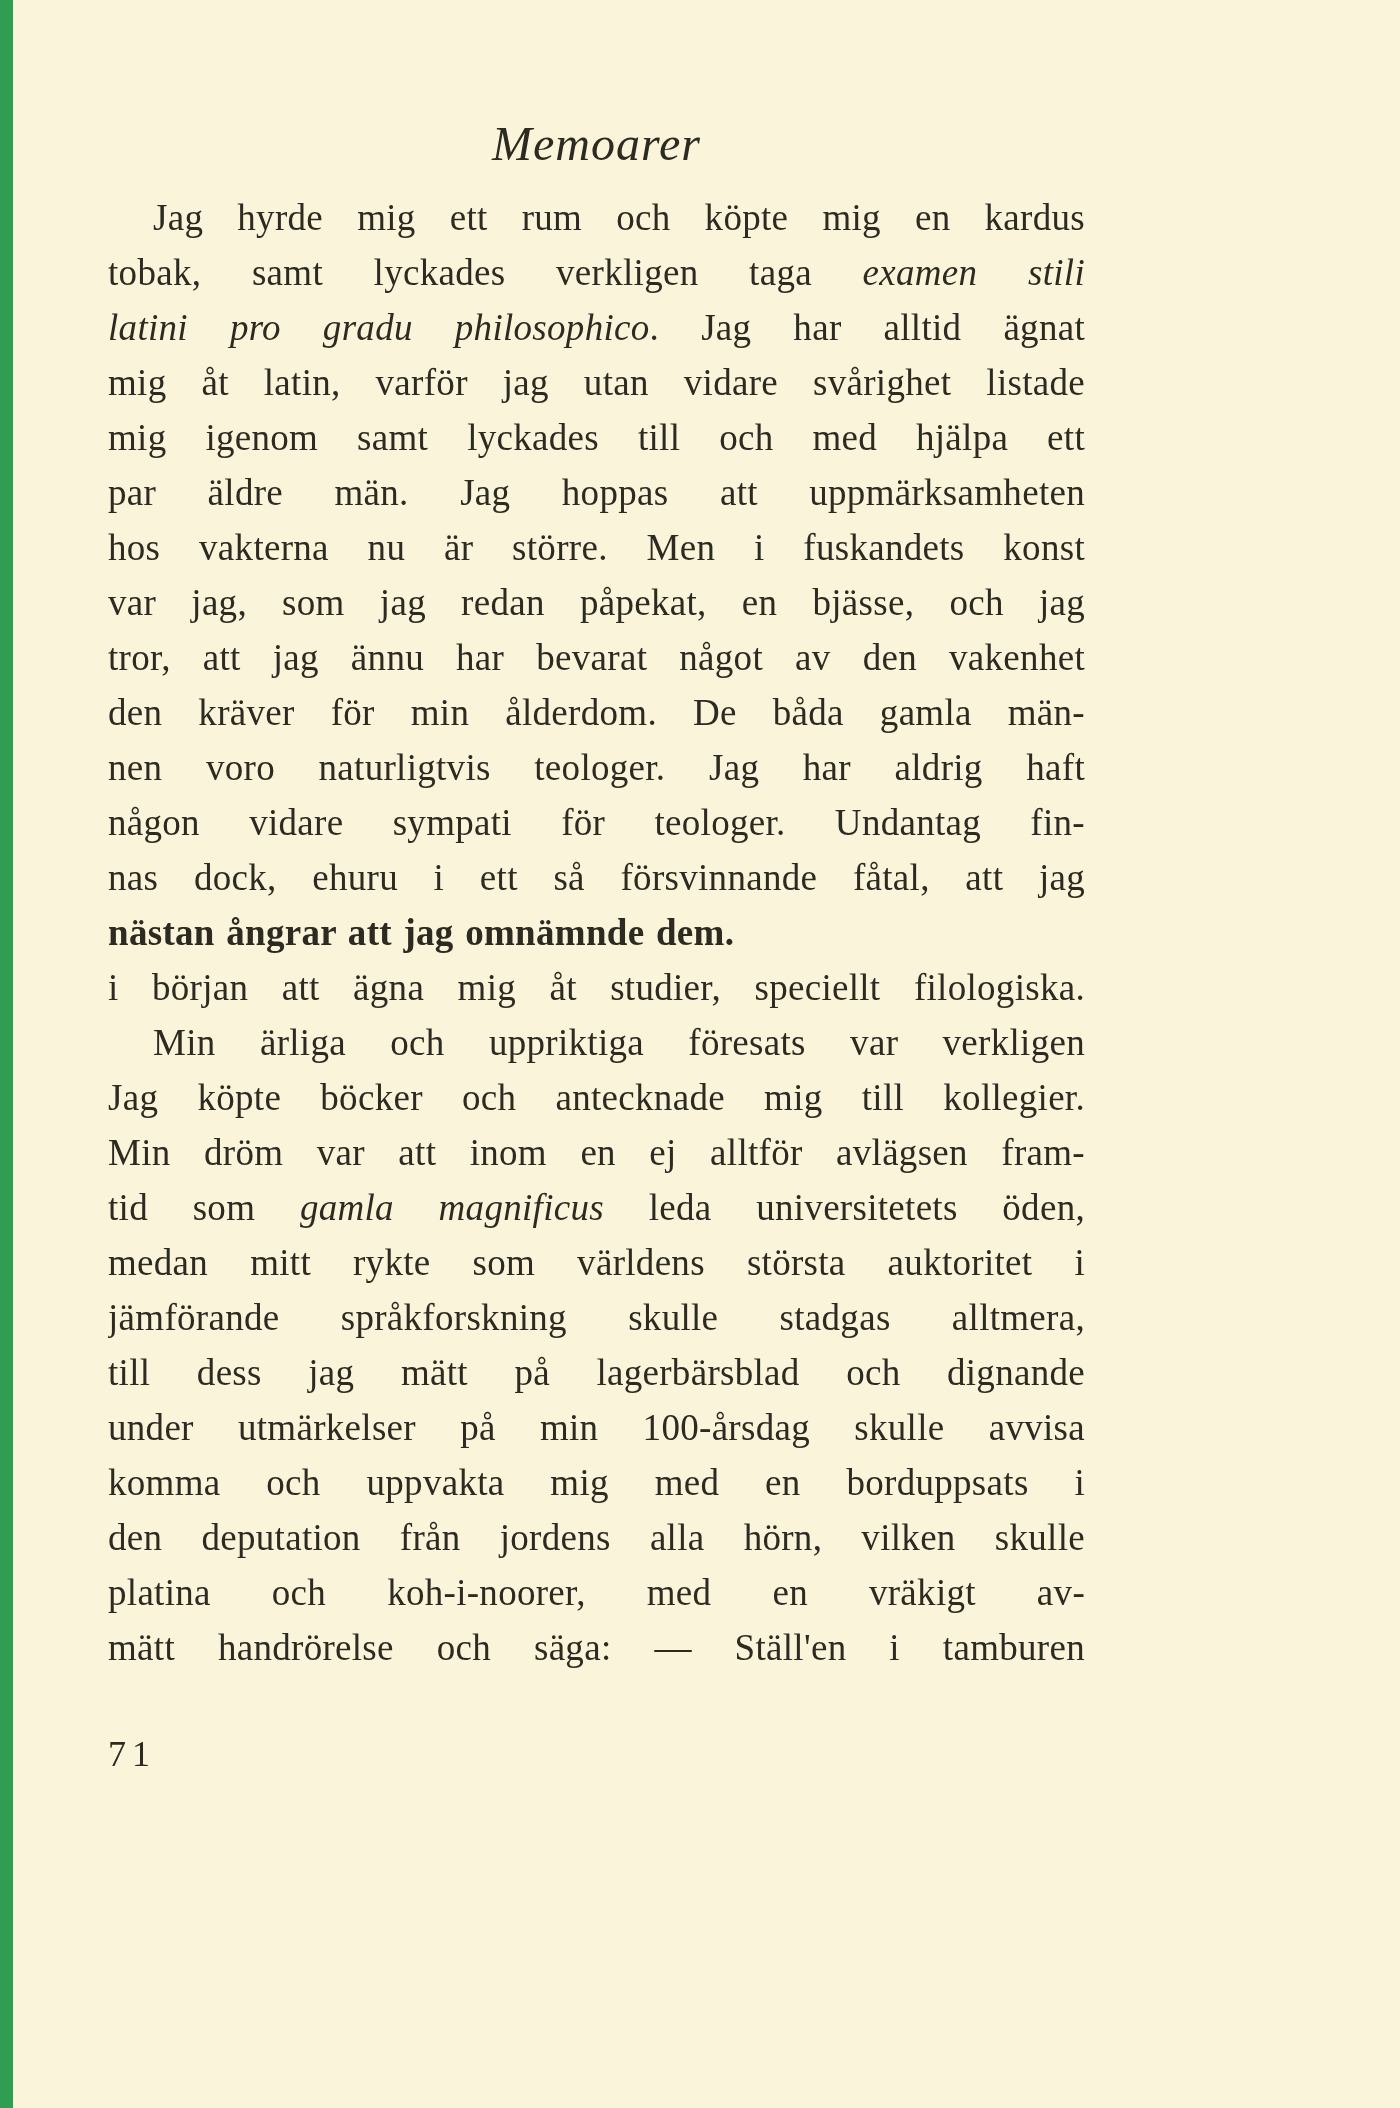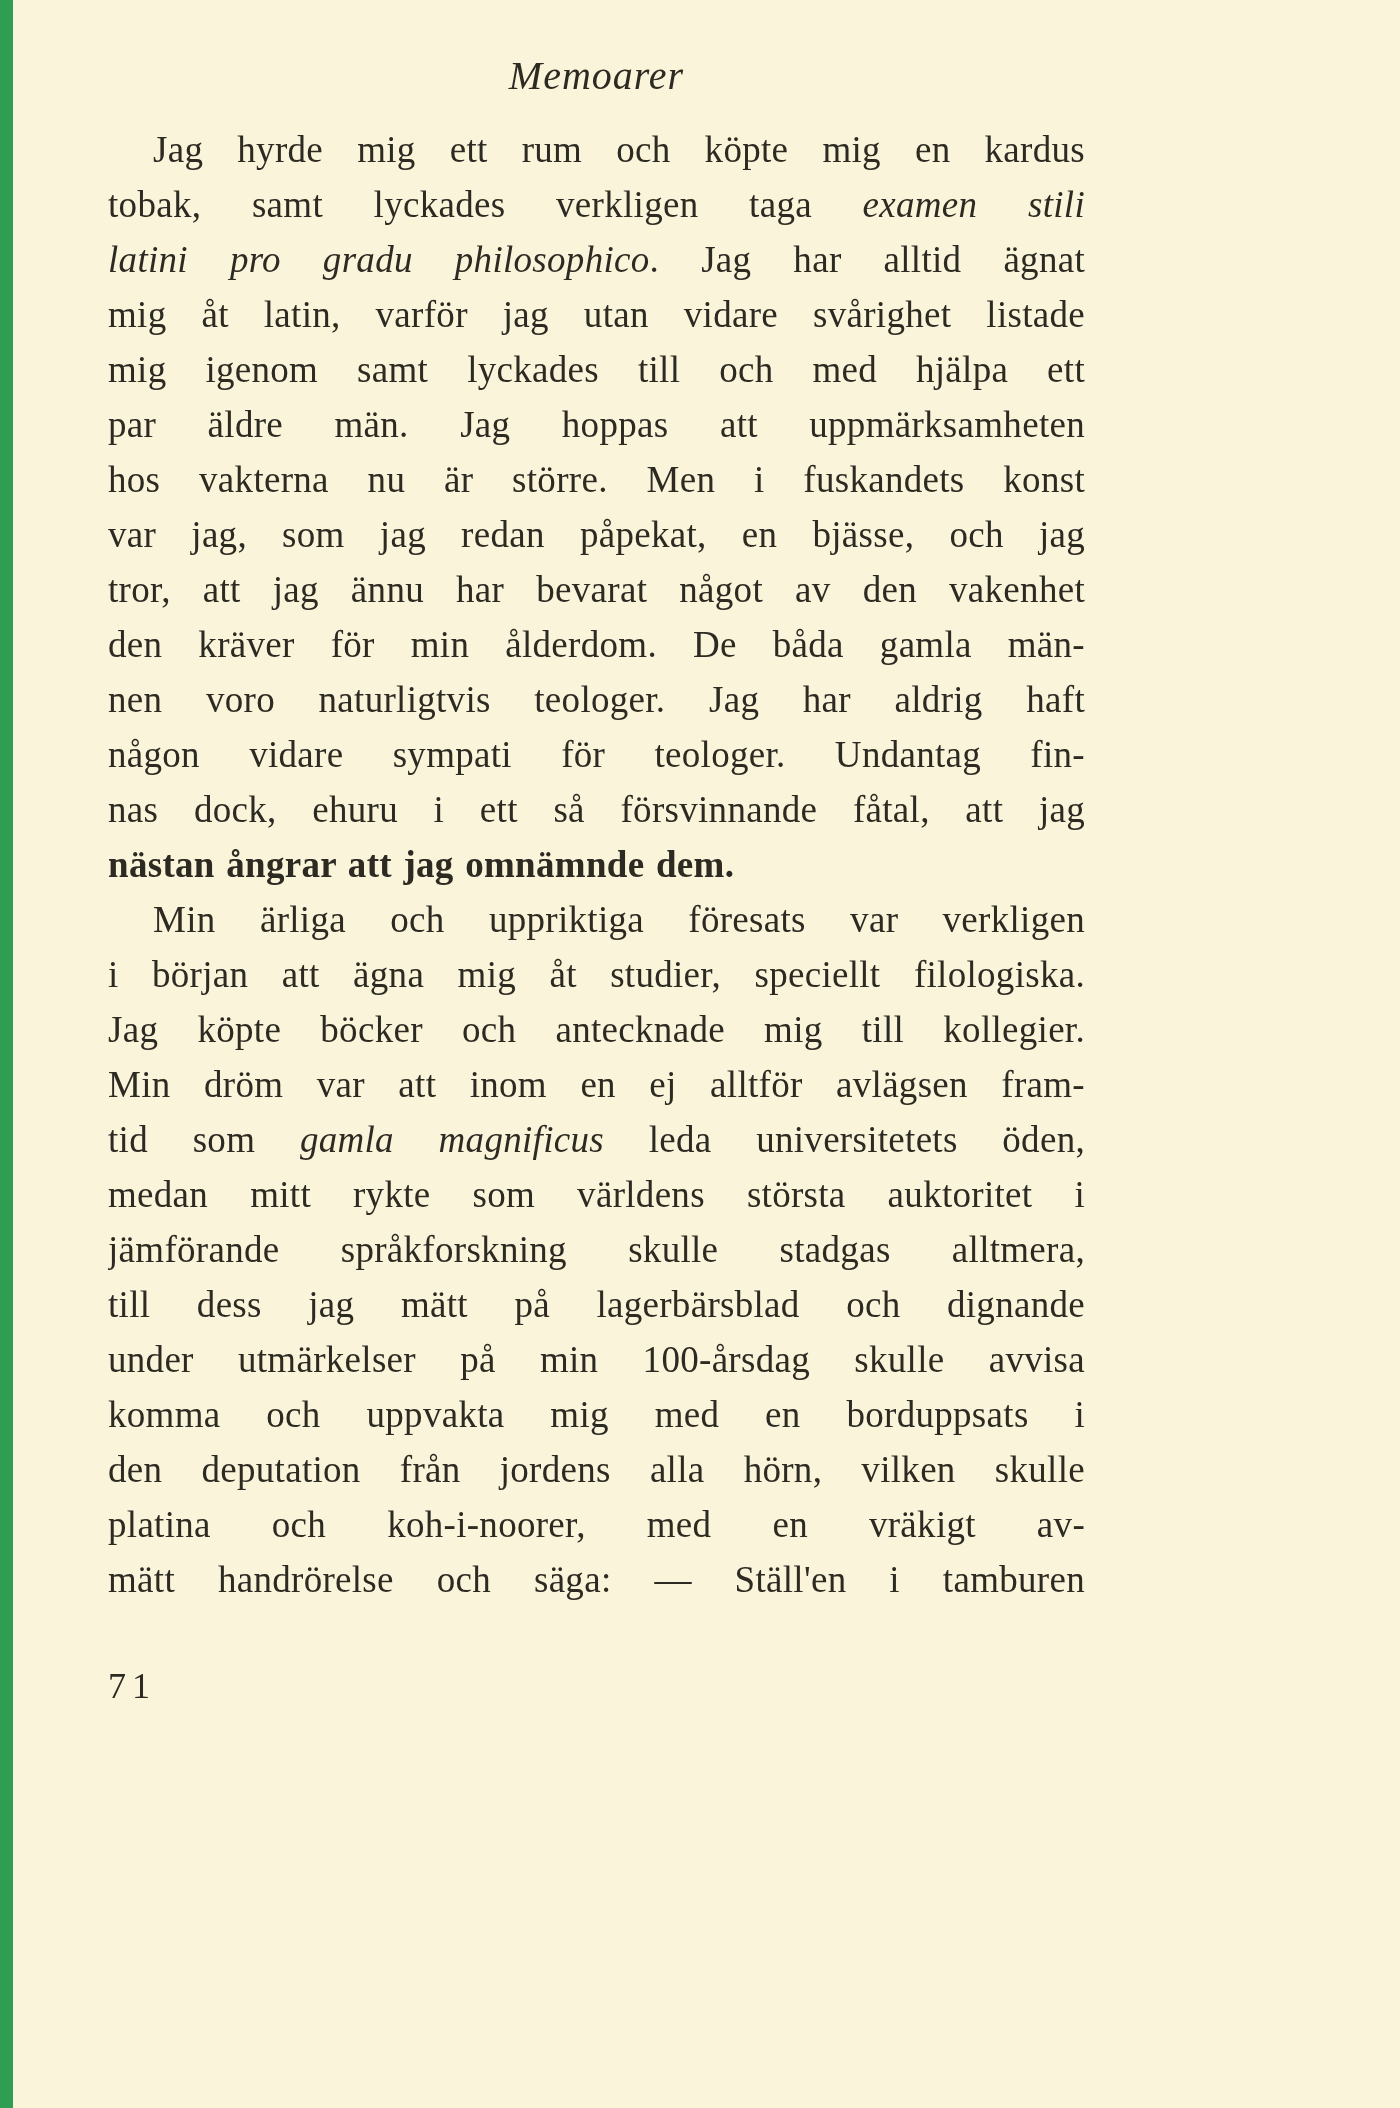--- a/index.html
+++ b/index.html
@@ -18,24 +18,24 @@
     width: 13px; height: 100%;
     background: var(--spine, #2f9e52);
   }
   .content {
     position: absolute;
     left: 108px;
     top: 0;
     width: 977px;
   }
   .title {
-    margin-top: 52px;
+    margin-top: 120px;
     text-align: center;
     font-style: italic;
-    font-size: 40px;
+    font-size: 48px;
     line-height: 48px;
     letter-spacing: 1px;
   }
   .body { margin-top: 22px; }
   .paragraph { margin: 0; }
   .line {
     font-size: 37px;
     line-height: 55px;
     height: 55px;
     overflow: hidden;
@@ -73,22 +73,22 @@
           <div class="line"><span>hos vakterna nu är större. Men i fuskandets konst</span></div>
           <div class="line"><span>var jag, som jag redan påpekat, en bjässe, och jag</span></div>
           <div class="line"><span>tror, att jag ännu har bevarat något av den vakenhet</span></div>
           <div class="line"><span>den kräver för min ålderdom. De båda gamla män-</span></div>
           <div class="line"><span>nen voro naturligtvis teologer. Jag har aldrig haft</span></div>
           <div class="line"><span>någon vidare sympati för teologer. Undantag fin-</span></div>
           <div class="line"><span>nas dock, ehuru i ett så försvinnande fåtal, att jag</span></div>
           <div class="line last"><span>nästan ångrar att jag omnämnde dem.</span></div>
         </div>
         <div class="paragraph">
+          <div class="line"><span>i början att ägna mig åt studier, speciellt filologiska.</span></div>
           <div class="line indent"><span>Min ärliga och uppriktiga föresats var verkligen</span></div>
-          <div class="line"><span>i början att ägna mig åt studier, speciellt filologiska.</span></div>
           <div class="line"><span>Jag köpte böcker och antecknade mig till kollegier.</span></div>
           <div class="line"><span>Min dröm var att inom en ej alltför avlägsen fram-</span></div>
           <div class="line"><span>tid som </span><em>gamla magnificus</em><span> leda universitetets öden,</span></div>
           <div class="line"><span>medan mitt rykte som världens största auktoritet i</span></div>
           <div class="line"><span>jämförande språkforskning skulle stadgas alltmera,</span></div>
           <div class="line"><span>till dess jag mätt på lagerbärsblad och dignande</span></div>
           <div class="line"><span>under utmärkelser på min 100-årsdag skulle avvisa</span></div>
           <div class="line"><span>komma och uppvakta mig med en borduppsats i</span></div>
           <div class="line"><span>den deputation från jordens alla hörn, vilken skulle</span></div>
           <div class="line"><span>platina och koh-i-noorer, med en vräkigt av-</span></div>

